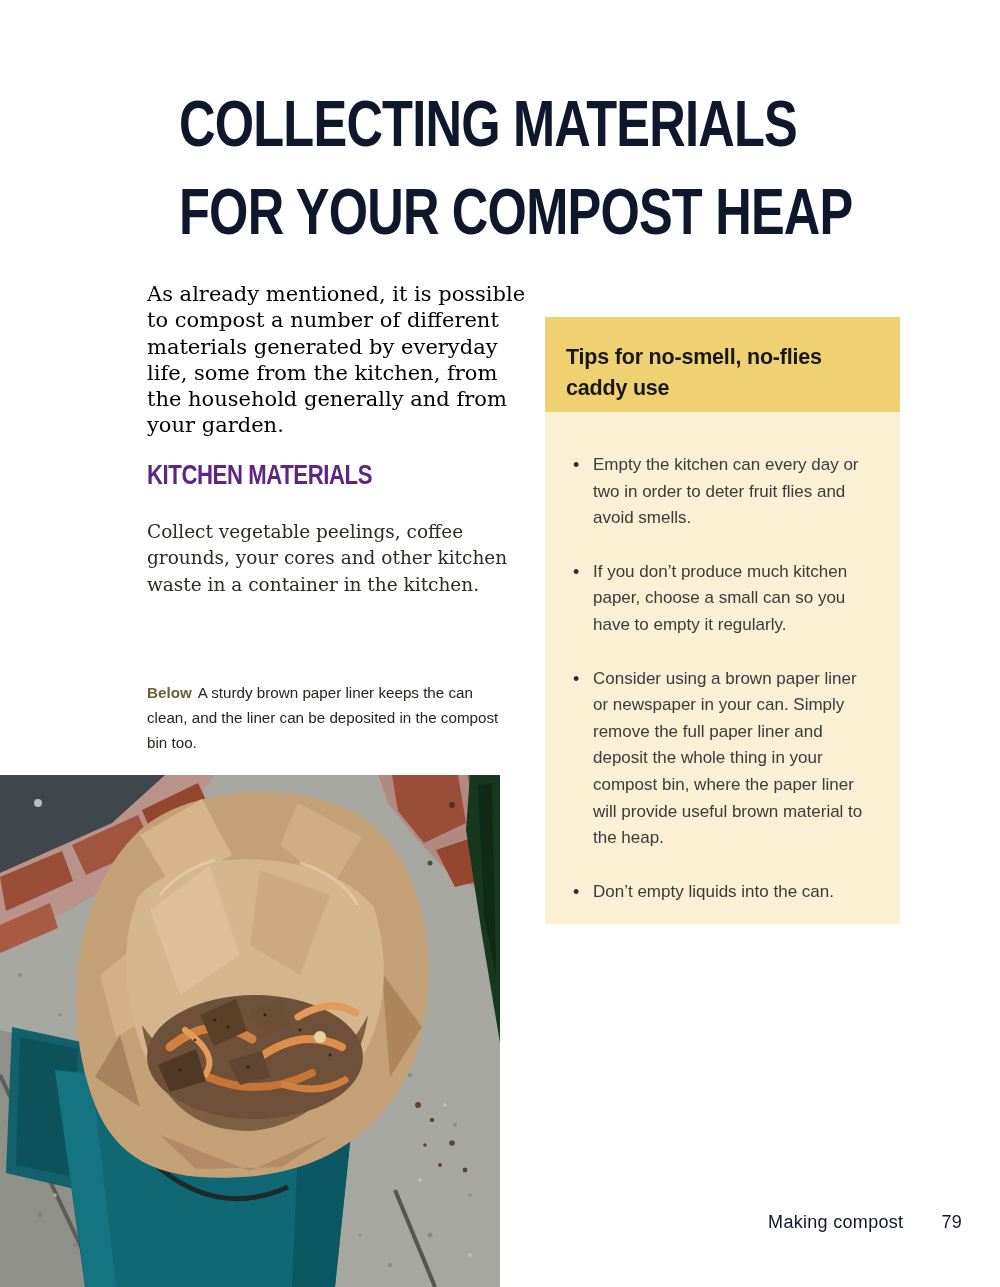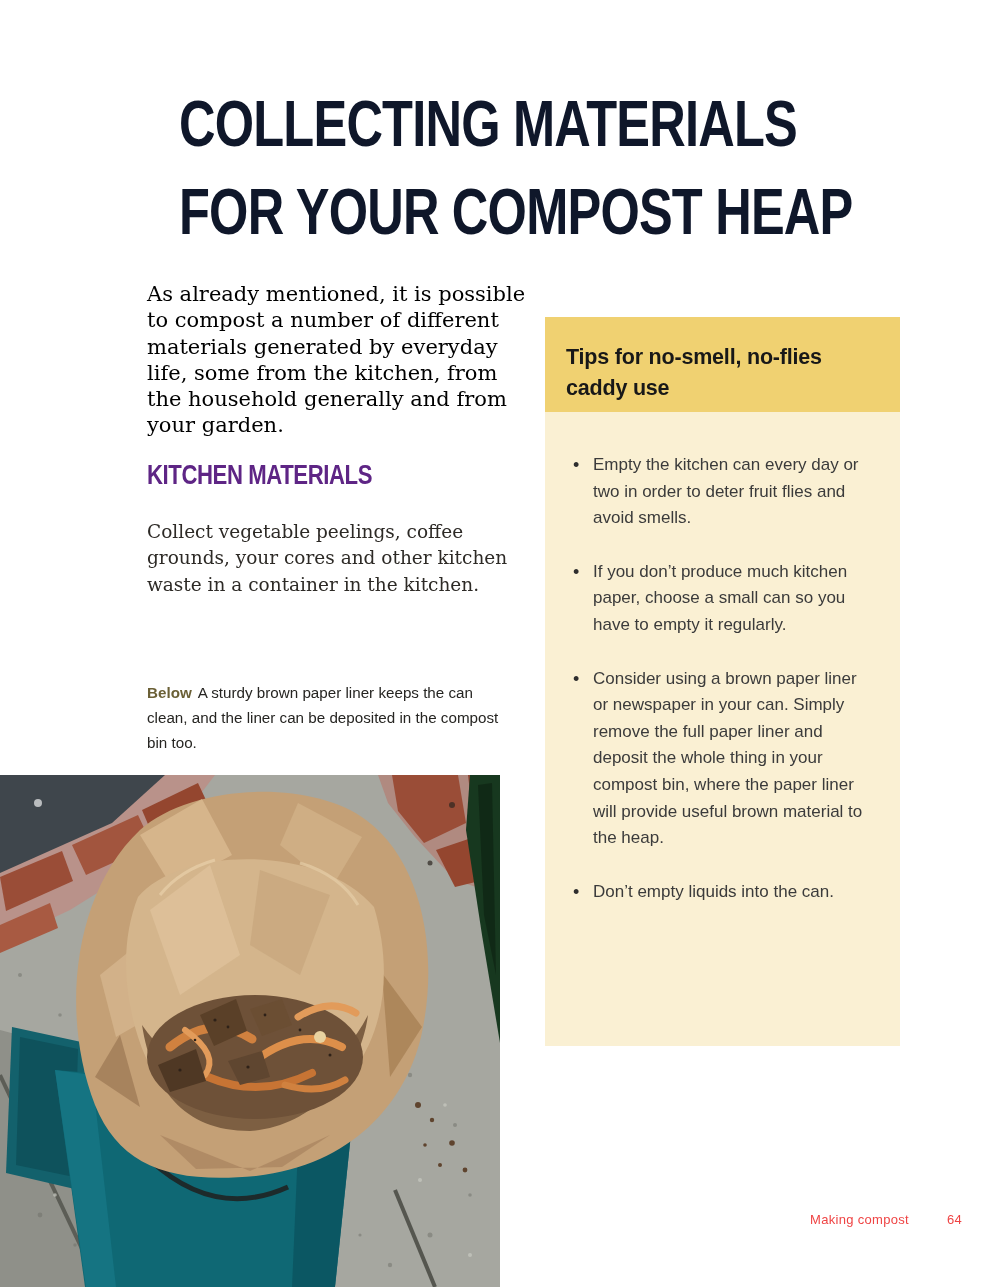--- a/index.html
+++ b/index.html
@@ -95,21 +95,21 @@
   }
   .tips-title {
     font-weight: bold;
     font-size: 21.5px;
     line-height: 30.5px;
     color: #181818;
     letter-spacing: -0.2px;
   }
   .tips-body {
     background: #faf0d3;
-    height: 634px;
+    height: 512px;
     padding: 40px 24px 6px 16px;
   }
   .tips-list { list-style: none; }
   .tips-list li {
     position: relative;
     padding-left: 32px;
     font-size: 17px;
     line-height: 26.6px;
     color: #3b3b3b;
     margin-bottom: 27px;
@@ -135,22 +135,22 @@
   .photo svg { display: block; width: 100%; height: 100%; }
 
   
   .footer {
     position: absolute;
     top: 1212px;
     right: 38px;
     display: flex;
     align-items: baseline;
     gap: 38px;
-    font-size: 13px;
-    color: #ef4444;
+    font-size: 18px;
+    color: #0f172a;
     letter-spacing: 0.3px;
   }
 </style>
 </head>
 <body>
 
 <div class="page">
 
   <h1 class="main-title">
     <div class="tline">COLLECTING MATERIALS</div>
@@ -288,16 +288,16 @@
           <circle cx="330" cy="280" r="1.5"></circle>
             <circle cx="195" cy="265" r="1.3"></circle>
         </g>
         <circle cx="320" cy="262" r="6" fill="#e8d2a0"></circle>
       </g>
     </svg>
   </figure>
 
   <div class="footer">
     <span>Making compost</span>
-    <span>64</span>
+    <span>79</span>
   </div>
 
 </div>
 
 </body></html>

